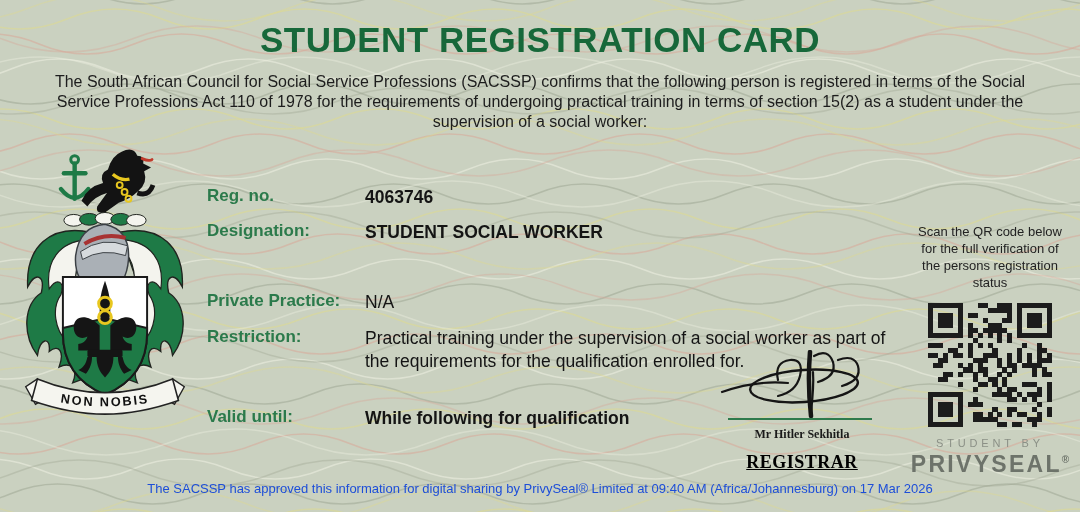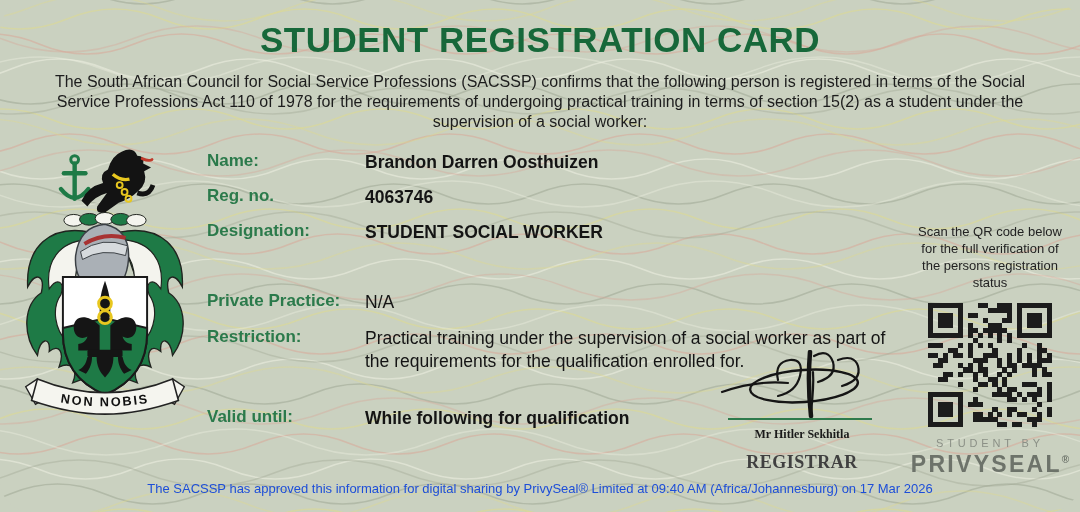--- a/index.html
+++ b/index.html
@@ -1,33 +1,33 @@
 <!DOCTYPE html>
 <html><head>
 <meta charset="utf-8">
 <style>
   html,body{margin:0;padding:0;background:#cad1c0;}
   .card{position:relative;width:1080px;height:512px;background:#cad1c0;overflow:hidden;
-        font-family:"Liberation Sans",sans-serif;color:#161616;border-radius:31px;}
+        font-family:"Liberation Sans",sans-serif;color:#161616;}
   #bg-waves{position:absolute;left:0;top:0;width:1080px;height:512px;}
   .layer{position:absolute;}
   .title{left:0;top:20px;width:1080px;text-align:center;font-size:35px;font-weight:bold;
          color:#17683a;letter-spacing:.5px;}
   .intro{left:40px;top:72px;width:1000px;text-align:center;font-size:16px;line-height:1.26;color:#1d1d1d;}
   .crest{left:12px;top:142px;width:186px;height:279px;}
   .frow{position:absolute;left:207px;display:flex;align-items:flex-start;}
   .flabel{width:158px;flex:0 0 158px;font-weight:bold;color:#2b7a4b;font-size:17px;white-space:nowrap;}
   .fvalue{width:535px;font-size:17.5px;line-height:1.3;color:#141414;}
   .fvalue.b{font-weight:bold;}
   .sig-scribble{left:716px;top:350px;width:170px;height:68px;}
   .sig-line{left:728px;top:418px;width:144px;height:2px;background:#2e7a4c;}
   .sig-name{left:702px;top:427px;width:200px;text-align:center;
             font-family:"Liberation Serif",serif;font-weight:bold;font-size:12px;color:#1a1a1a;}
   .sig-role{left:702px;top:452px;width:200px;text-align:center;
-            font-family:"Liberation Serif",serif;font-weight:bold;font-size:18px;letter-spacing:.5px;color:#404040;}
+            font-family:"Liberation Serif",serif;font-weight:bold;font-size:18px;letter-spacing:.5px;color:#000000;text-decoration:underline;}
   .qr-block{left:900px;top:216px;width:180px;text-align:center;}
   .qr-caption{width:158px;margin:8px auto;font-size:13px;line-height:1.3;color:#222;}
   #qr-code{display:block;margin:11px auto 0;width:124px;height:124px;shape-rendering:crispEdges;}
   .powered{margin-top:10px;font-size:11px;letter-spacing:.35em;color:#8b9086;}
   .brand{margin-top:2px;font-size:23px;font-weight:bold;letter-spacing:.1em;color:#6d736a;}
   .brand sup{font-size:10px;letter-spacing:0;}
   .footer{left:0;top:481px;width:1080px;text-align:center;font-size:13px;color:#1d4ed8;}
 </style>
 </head>
 <body>
@@ -151,24 +151,20 @@
       <path d="M26,242 L14,250 L24,268 L34,262 Z" fill="#f5f5ef" stroke="#222" stroke-width="1.4"></path>
       <path d="M164,242 L176,250 L166,268 L156,262 Z" fill="#f5f5ef" stroke="#222" stroke-width="1.4"></path>
       <path d="M26,242 Q60,256 95,256 Q130,256 164,242 L170,264 Q130,278 95,278 Q60,278 20,264 Z" fill="#f5f5ef" stroke="#222" stroke-width="1.6"></path>
       <path id="mottoPath" d="M38,264 Q95,276 152,264" fill="none"></path>
       <text font-size="13" font-weight="bold" letter-spacing="2" fill="#111" font-family="Liberation Sans, sans-serif" text-anchor="middle">
         <textPath href="#mottoPath" startOffset="50%">NON NOBIS</textPath>
       </text>
     </g>
   </svg>
 
-  <div class="frow" style="top:151px">
-    <div class="flabel">Name:</div>
-    <div class="fvalue b">Brandon Darren Oosthuizen</div>
-  </div>
   <div class="frow" style="top:186px">
     <div class="flabel">Reg. no.</div>
     <div class="fvalue b">4063746</div>
   </div>
   <div class="frow" style="top:221px">
     <div class="flabel">Designation:</div>
     <div class="fvalue b">STUDENT SOCIAL WORKER</div>
   </div>
   <div class="frow" style="top:291px">
     <div class="flabel">Private Practice:</div>

